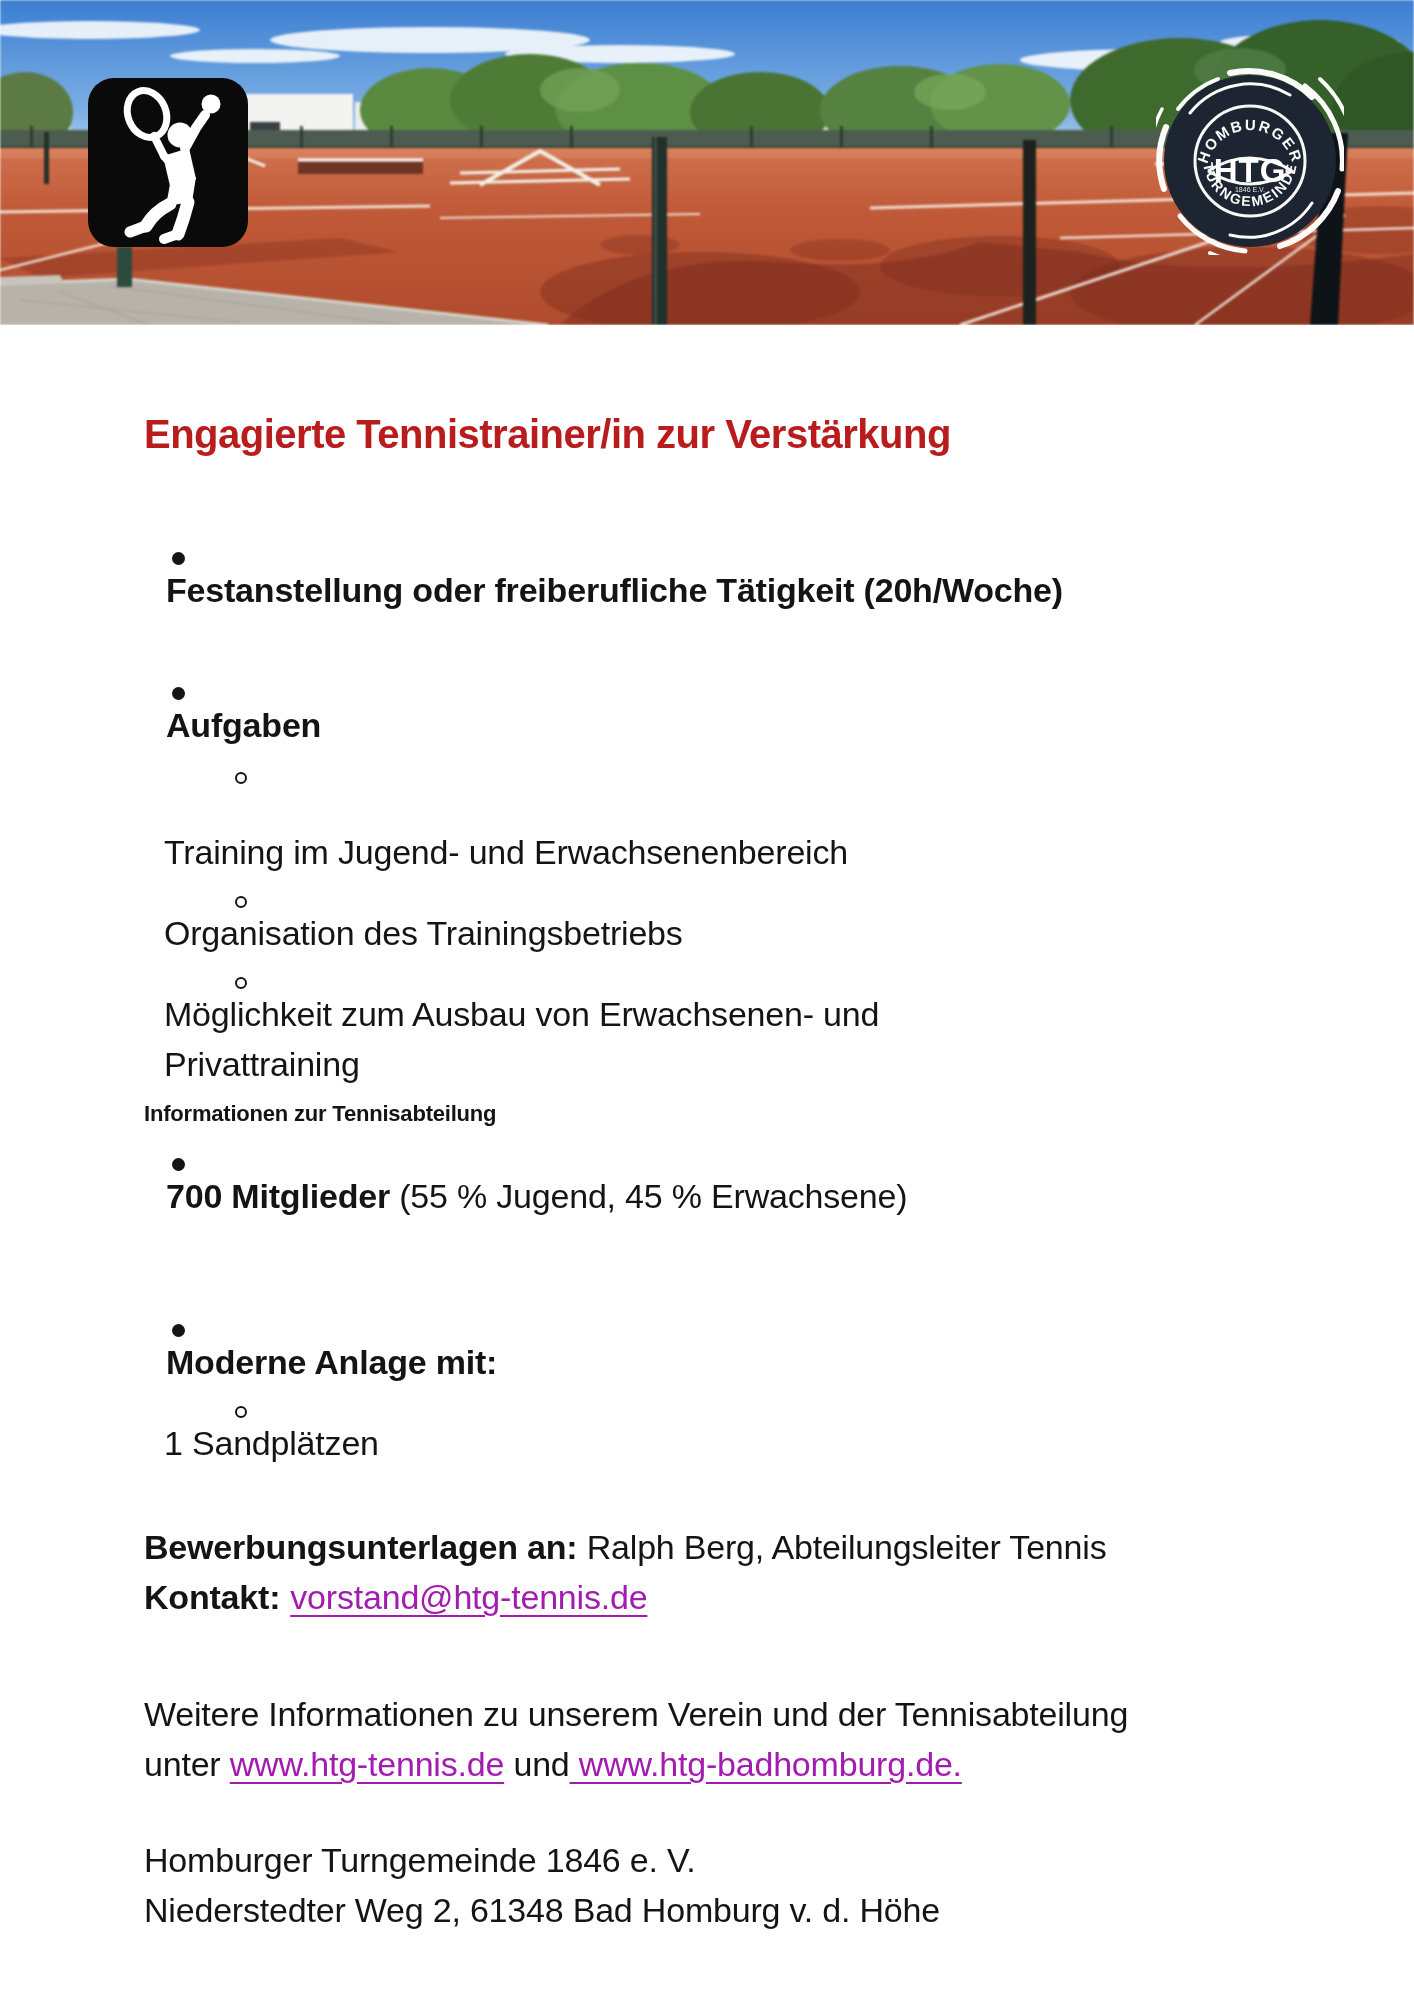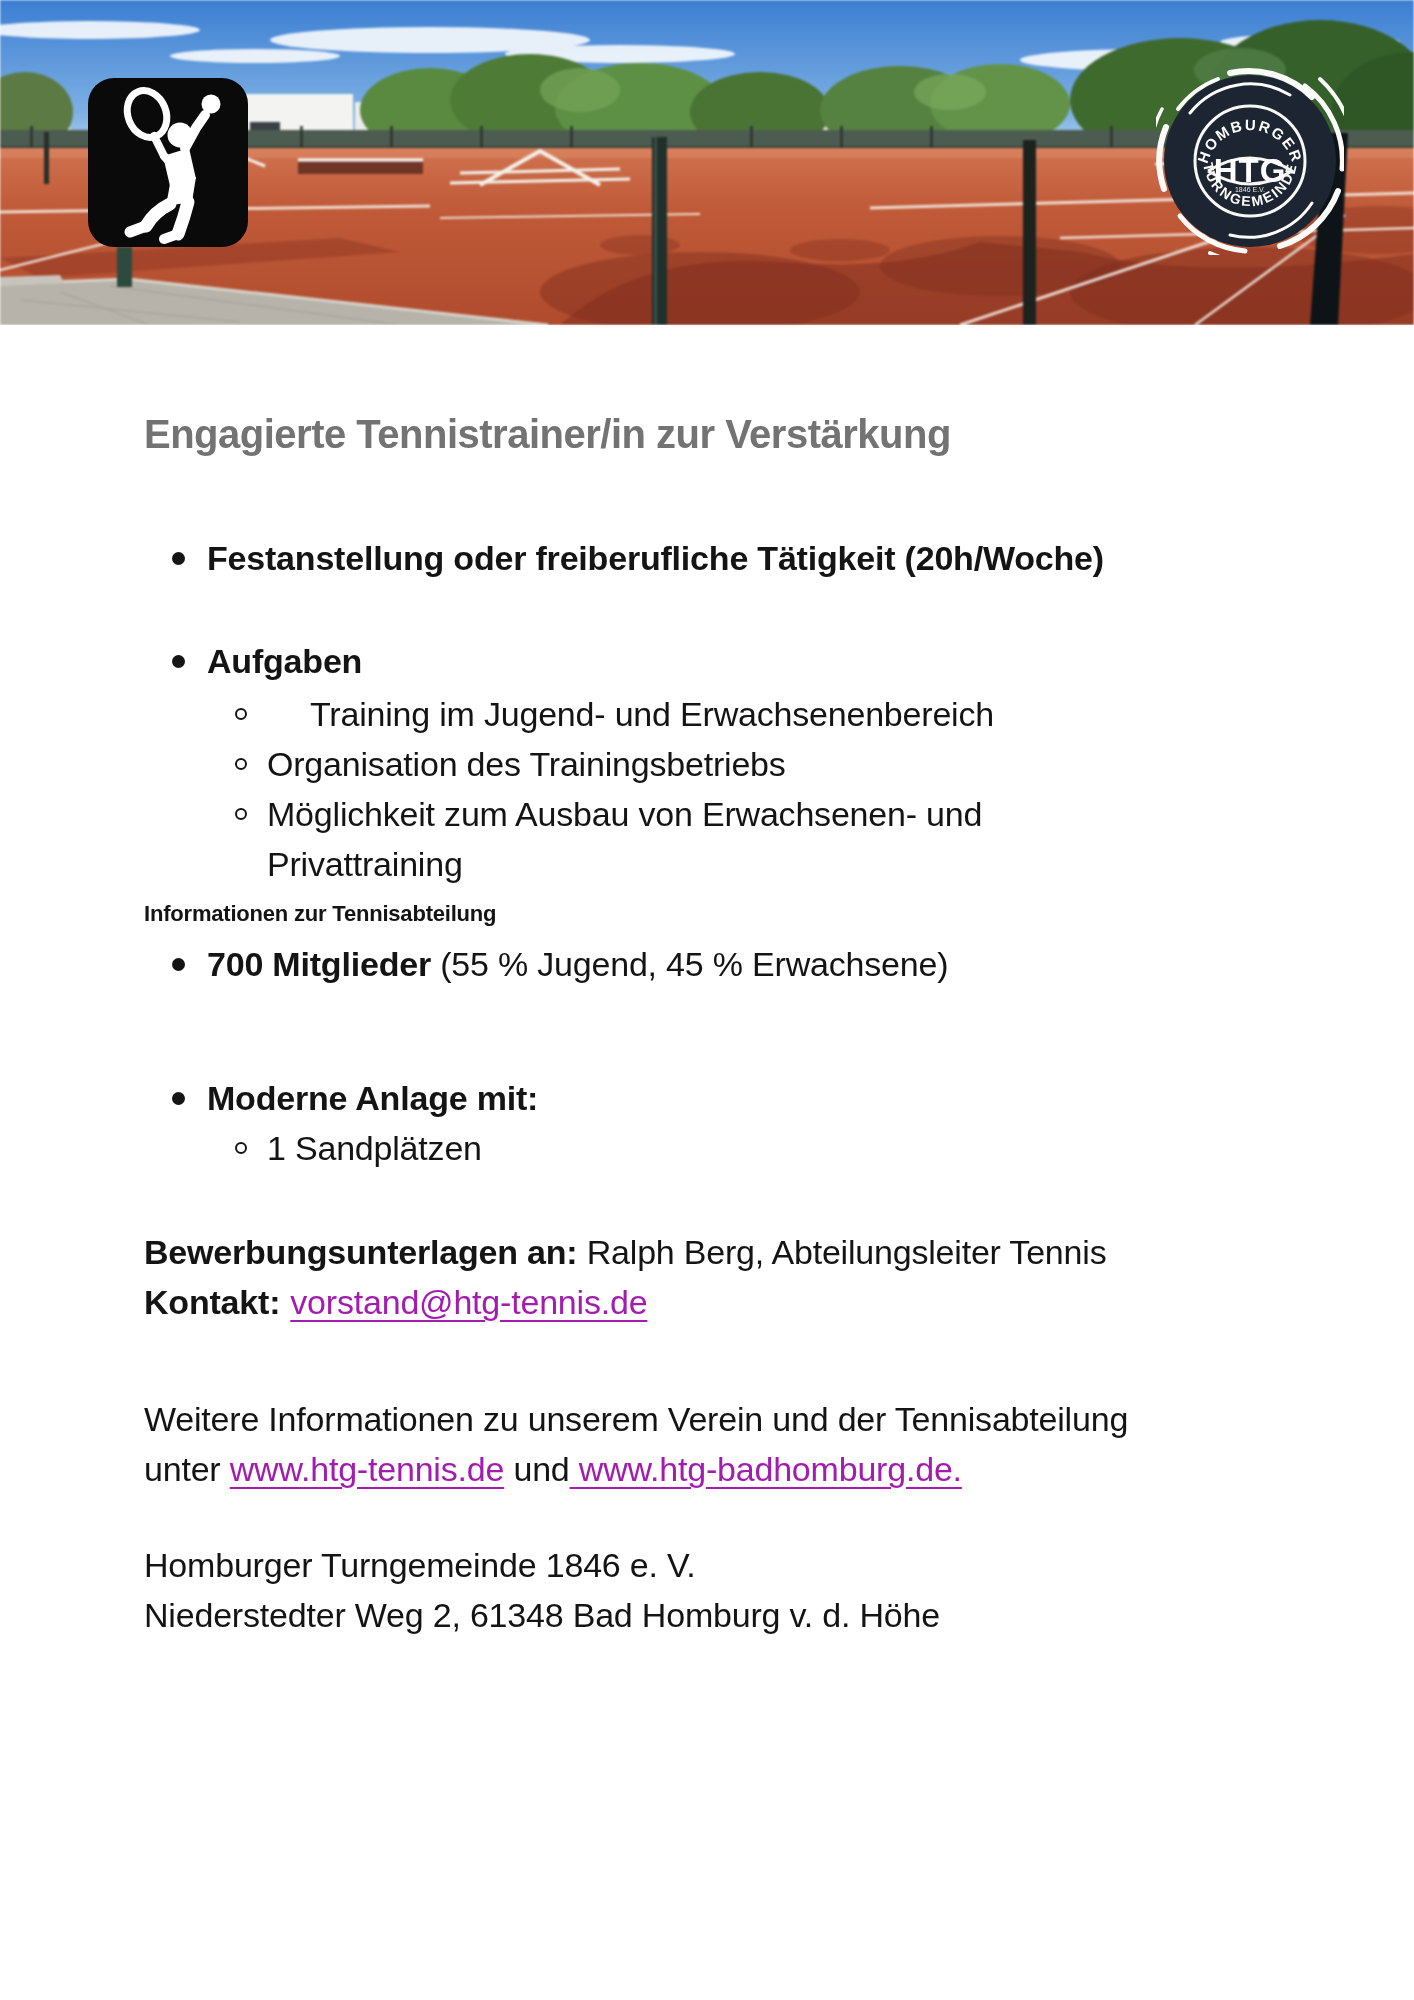--- a/index.html
+++ b/index.html
@@ -7,23 +7,23 @@
     position:relative;width:1414px;height:2000px;background:#ffffff;
     font-family:"Liberation Sans", sans-serif;color:#141414;overflow:hidden;
   }
   
   .photo{position:absolute;left:0;top:0;width:1414px;height:325px;overflow:hidden;}
   .photo .scene{position:absolute;left:0;top:0;filter:blur(1.1px);}
   .sign{position:absolute;left:88px;top:78px;width:160px;height:169px;}
   .htg-logo{position:absolute;left:1156px;top:67px;width:188px;height:188px;}
   
   .content{position:absolute;left:144px;right:100px;top:400px;font-size:34px;line-height:50px;letter-spacing:-0.2px;}
-  h1.headline{margin:0;font-size:40px;line-height:68px;font-weight:700;letter-spacing:-0.5px;color:#737373;}
+  h1.headline{margin:0;font-size:40px;line-height:68px;font-weight:700;letter-spacing:-0.5px;color:#b91c1c;}
   h1.headline span{display:block;}
-  .row{display:flex;align-items:flex-start;}
+  .row{display:flex;align-items:flex-start;flex-direction:column;}
   .row .txt{flex:0 1 auto;}
   .bold{font-weight:700;}
   .l1 .dot{flex:0 0 auto;width:13px;height:13px;border-radius:50%;background:#141414;margin:19px 0 0 28px;}
   .l1 .txt{margin-left:22px;}
   .l2 .ring{flex:0 0 auto;width:8px;height:8px;border-radius:50%;border:2.5px solid #141414;background:transparent;margin:19px 0 0 91px;}
   .l2 .txt{margin-left:20px;max-width:800px;}
   .m-employment{margin-top:65px;}
   .m-tasks{margin-top:53px;}
   .m-tasklist{margin-top:3px;gap:43px;}
   .m-heading{margin-top:60px;}

